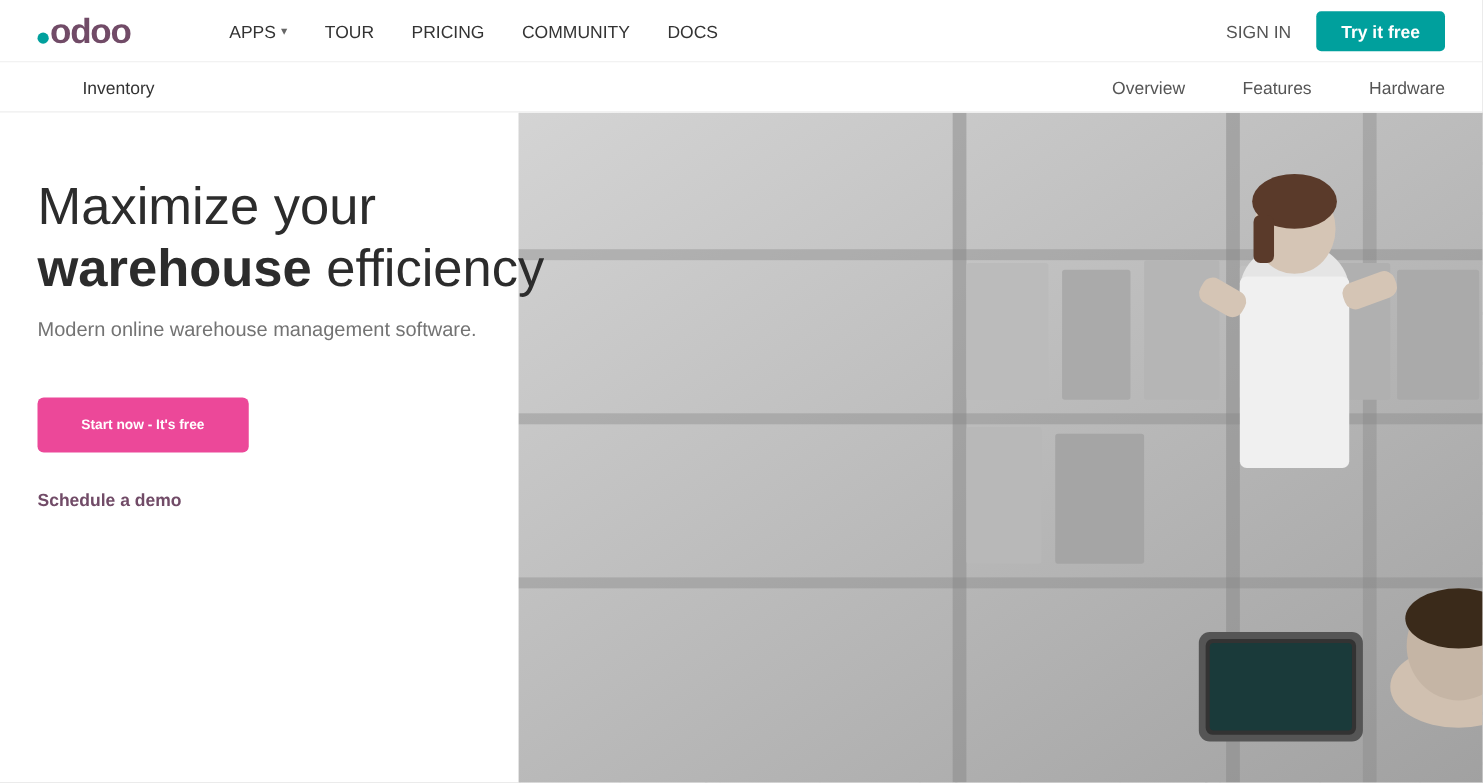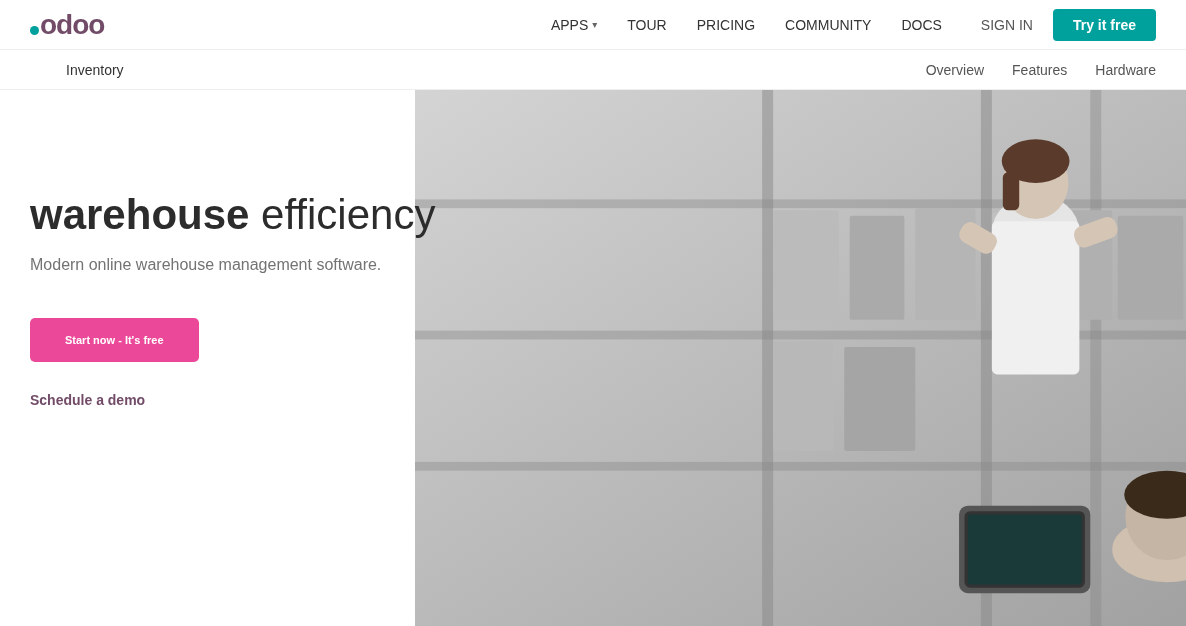--- a/index.html
+++ b/index.html
@@ -33,21 +33,20 @@
       display: flex;
       align-items: center;
       margin-right: 40px;
     }
 
     .nav-links {
       display: flex;
       align-items: center;
       gap: 30px;
       flex: 1;
-      justify-content: flex-end;
     }
 
     .nav-link {
       font-size: 14px;
       color: #333;
       text-decoration: none;
       cursor: pointer;
       display: flex;
       align-items: center;
       gap: 4px;
@@ -97,21 +96,21 @@
     .secondary-nav-title {
       font-size: 14px;
       color: #333;
       font-weight: 500;
       margin-left: 36px;
     }
 
     .secondary-nav-links {
       display: flex;
       align-items: flex-start;
-      gap: 28px;
+      gap: 46px;
       margin-left: auto;
     }
 
     .secondary-nav-link {
       font-size: 14px;
       color: #555;
       text-decoration: none;
       cursor: pointer;
     }
 
@@ -344,21 +343,21 @@
       <rect x="530" y="380" width="120" height="80" fill="#555" rx="8"></rect>
       <rect x="535" y="385" width="110" height="70" fill="#333" rx="5"></rect>
       <rect x="538" y="388" width="104" height="64" fill="#1a3a3a" rx="3"></rect>
     </svg>
   </div>
 
   <div class="hero-overlay"></div>
 
   <div class="hero-text">
     <h1 class="hero-headline">
-      <br>
+      <span class="normal">Maximize your</span><br>
       <span class="bold">warehouse</span>
       <span class="normal"> </span><span style="font-weight:300;">efficiency</span>
     </h1>
     <p class="hero-subtext">Modern online warehouse management software.</p>
     <button class="start-btn">Start now - It's free</button>
     <a class="schedule-demo-link">Schedule a demo</a>
   </div>
 
 </main>
 

